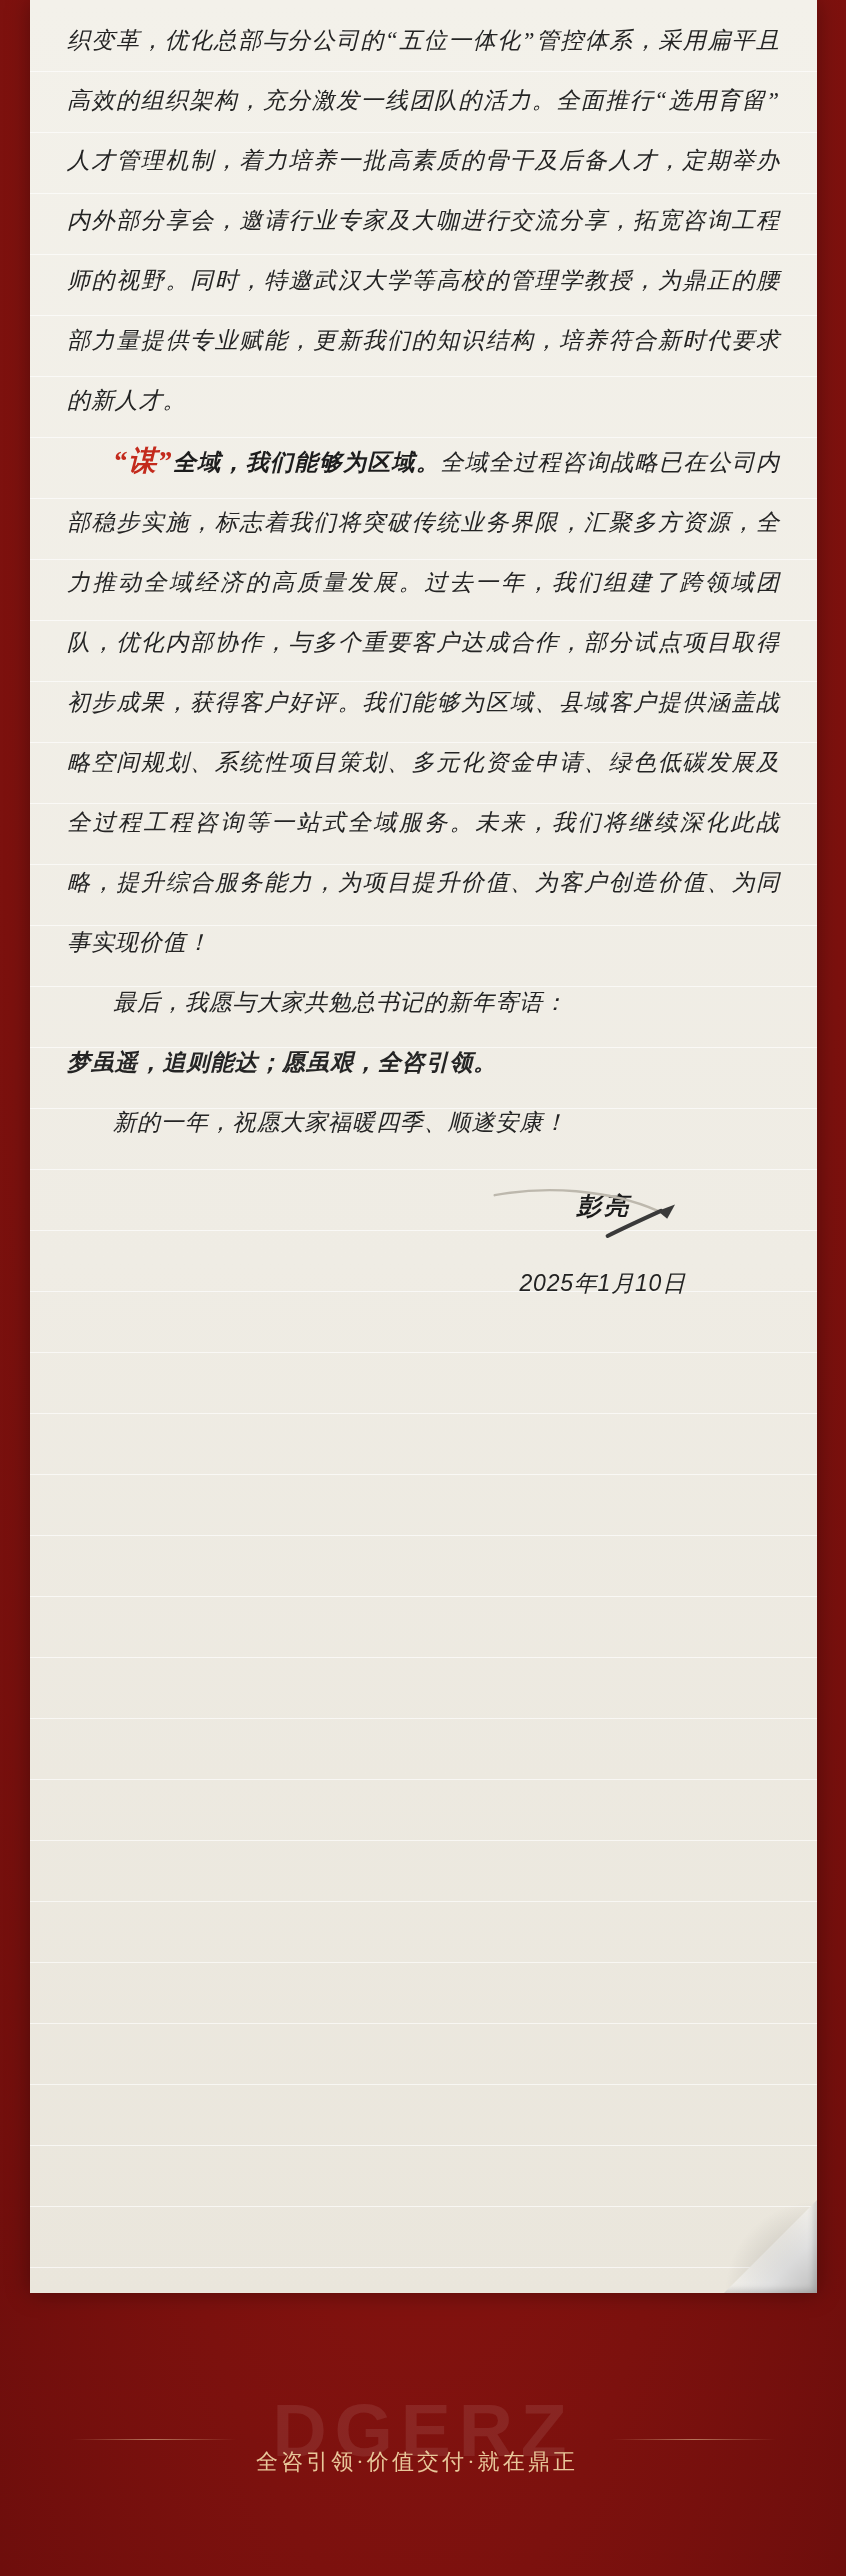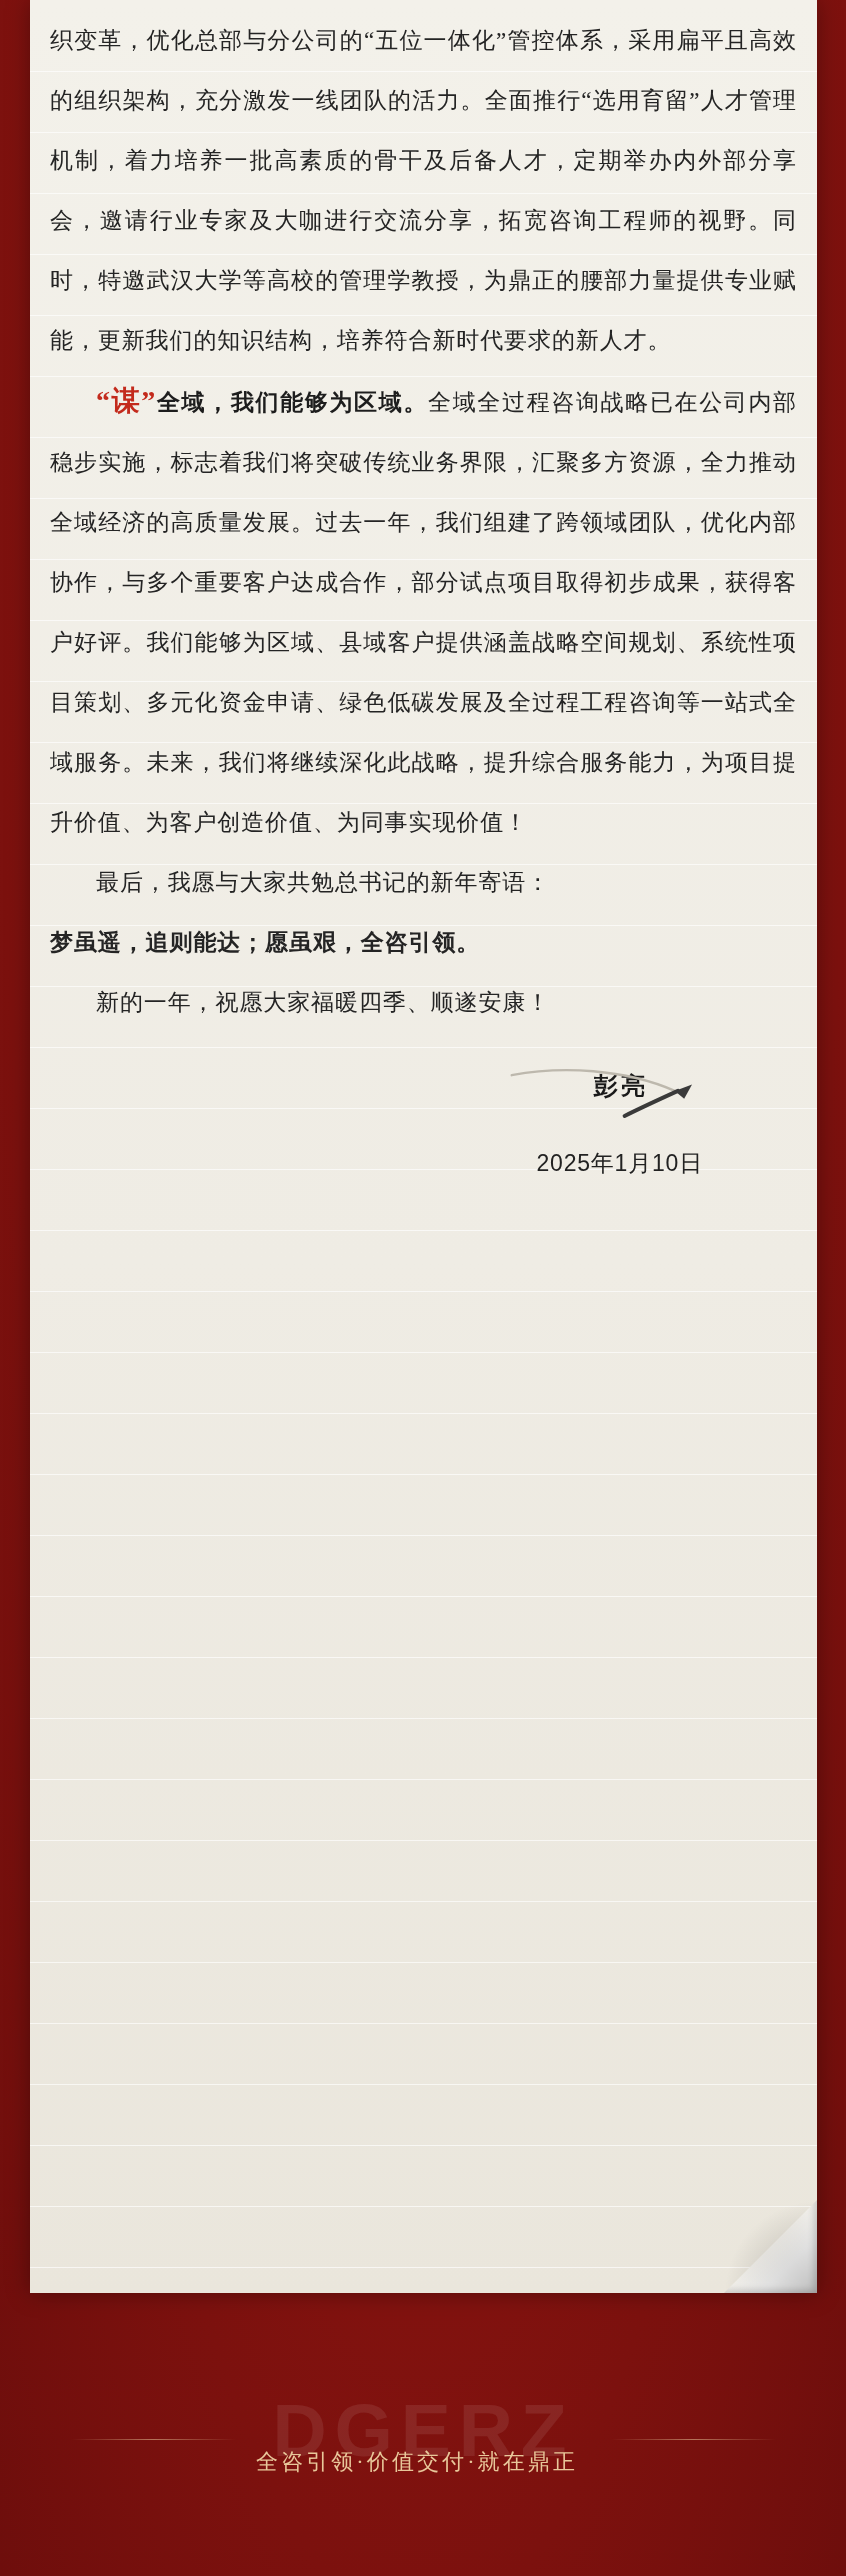--- a/index.html
+++ b/index.html
@@ -81,23 +81,24 @@
     position:absolute;
     right:0; bottom:0;
     width:93px; height:93px;
     background: radial-gradient(circle at 100% 100%, rgba(0,0,0,0.25), rgba(0,0,0,0) 70%);
     pointer-events:none;
   }
 
   
   .content {
     position: relative;
-    padding: 0 20px;
+    padding: 0 37px;
     box-sizing: border-box;
     z-index: 2;
+    font-style: italic;
   }
   p.line-block {
     margin: 0;
     color: #242424;
     font-size: 23px;
     line-height: 60px;
     letter-spacing: 0.9px;
     text-align: justify;
     text-justify: inter-ideograph;
     font-family: "Liberation Serif", "DejaVu Serif", serif;

